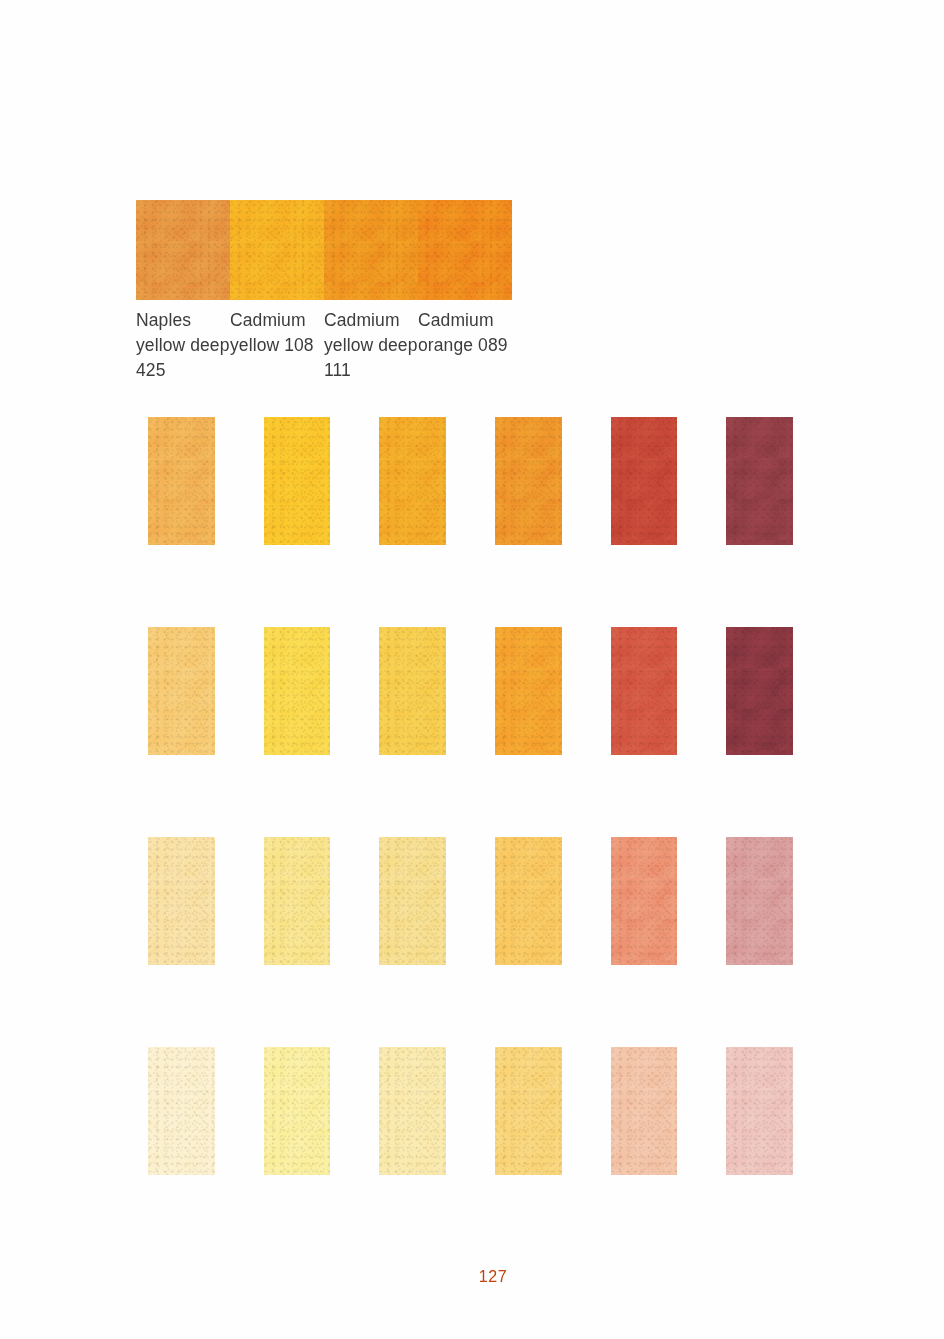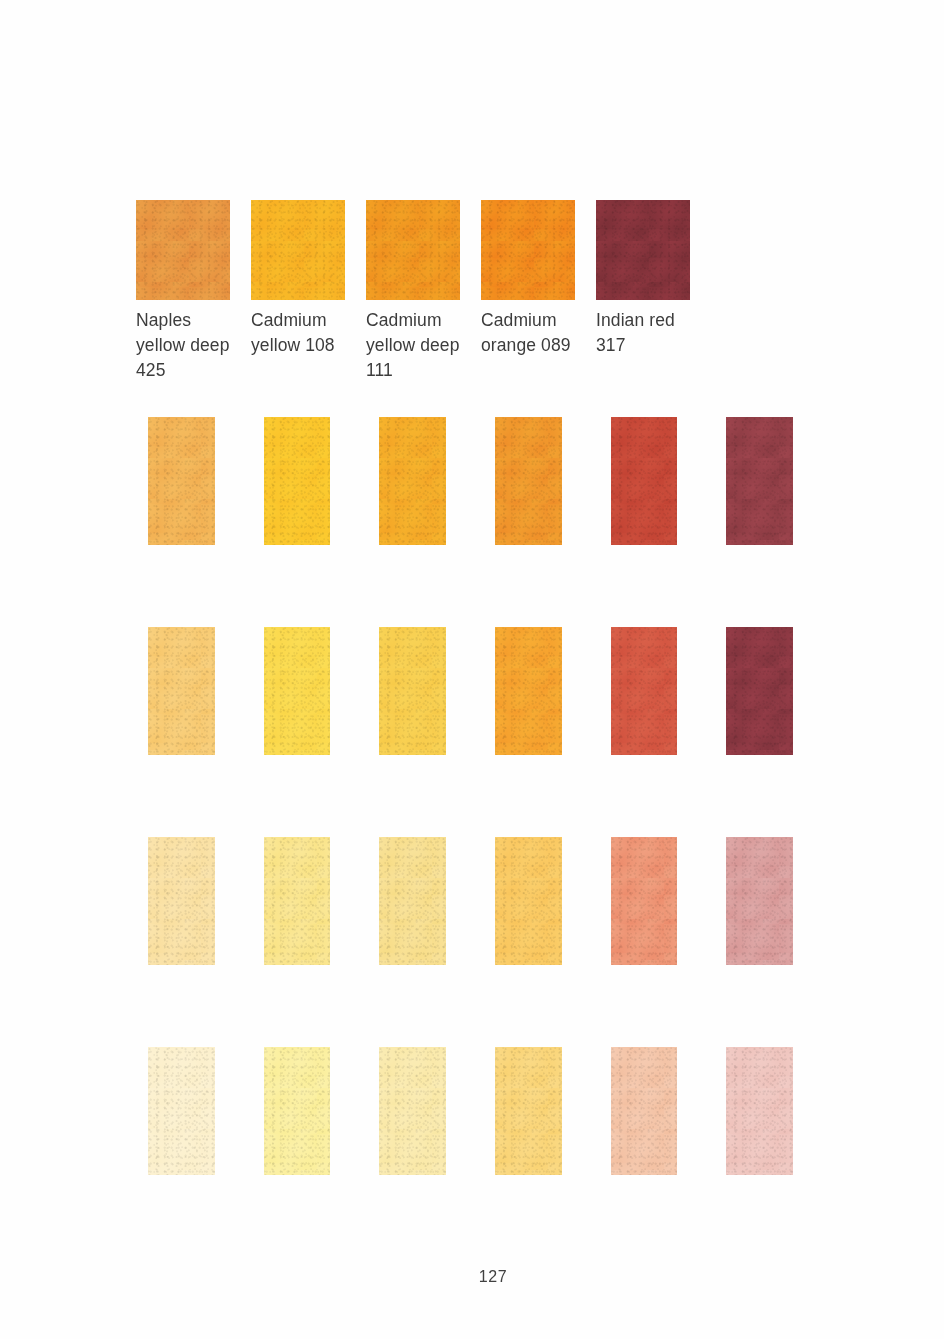--- a/index.html
+++ b/index.html
@@ -22,21 +22,20 @@
     background: #fefefe;
   }
 
   
   .header-row {
     position: absolute;
     left: 136px;
     top: 200px;
     width: 672px;
     display: flex;
-    gap: 21px;
   }
   .header-col {
     width: 94px;
     position: relative;
   }
   .header-chip {
     width: 94px;
     height: 100px;
     position: relative;
     overflow: hidden;
@@ -102,21 +101,21 @@
   }
 
   
   .folio {
     position: absolute;
     left: 0;
     right: 0;
     top: 1268px;
     text-align: center;
     font-size: 16px;
-    color: #404040;
+    color: #c2410c;
     letter-spacing: 0.6px;
     margin-left: 42px;
   }
 </style>
 </head>
 <body>
 
 <div class="page">
 
   <div class="header-row">
@@ -153,28 +152,20 @@
     <div class="header-col">
       <div class="header-chip" style="background-color: rgb(242, 134, 28);">
         <div class="chip-tex"></div>
         <div class="chip-tex2"></div>
       </div>
       <div class="header-label">Cadmium
 orange 089</div>
     </div>
 
 
-    <div class="header-col">
-      <div class="header-chip" style="background-color: rgb(126, 48, 56);">
-        <div class="chip-tex"></div>
-        <div class="chip-tex2"></div>
-      </div>
-      <div class="header-label">Indian red
-317</div>
-    </div>
 
   </div>
 
   <div class="tint-grid">
       <div class="tint-row">
         <div class="tint-chip" style="background-color: rgb(243, 176, 82);">
           <div class="chip-tex"></div>
           <div class="chip-tex2"></div>
         </div>
         <div class="tint-chip" style="background-color: rgb(251, 196, 42);">

